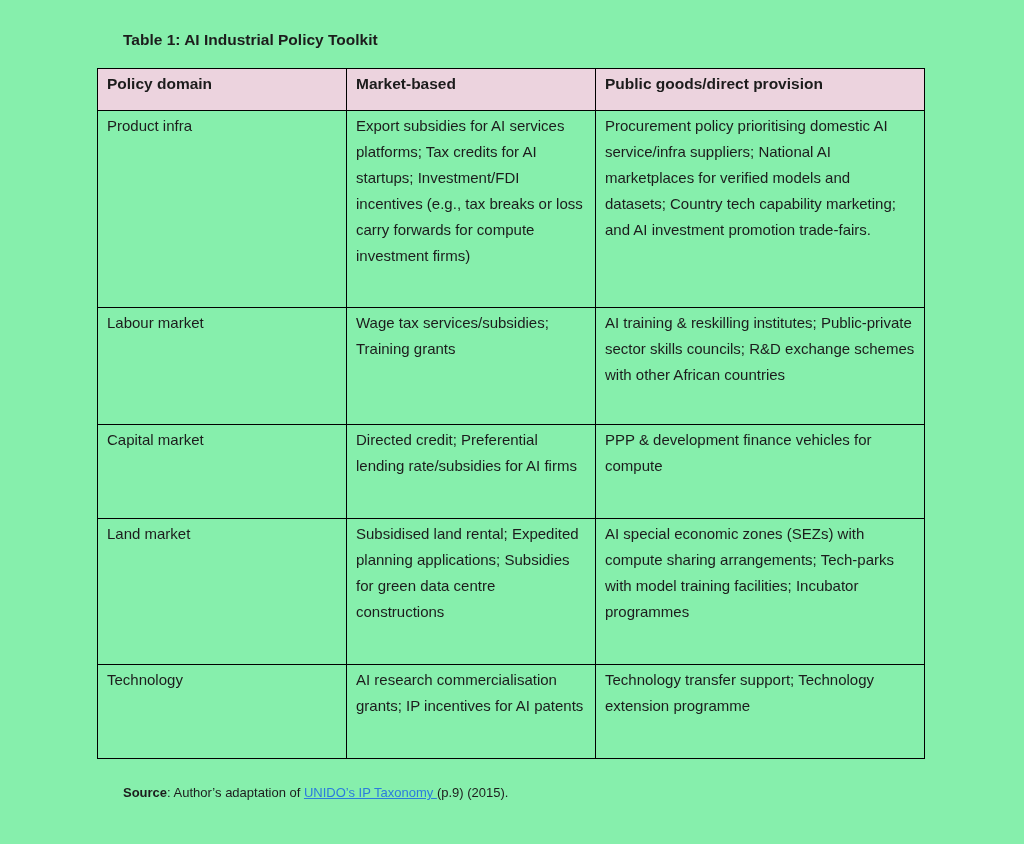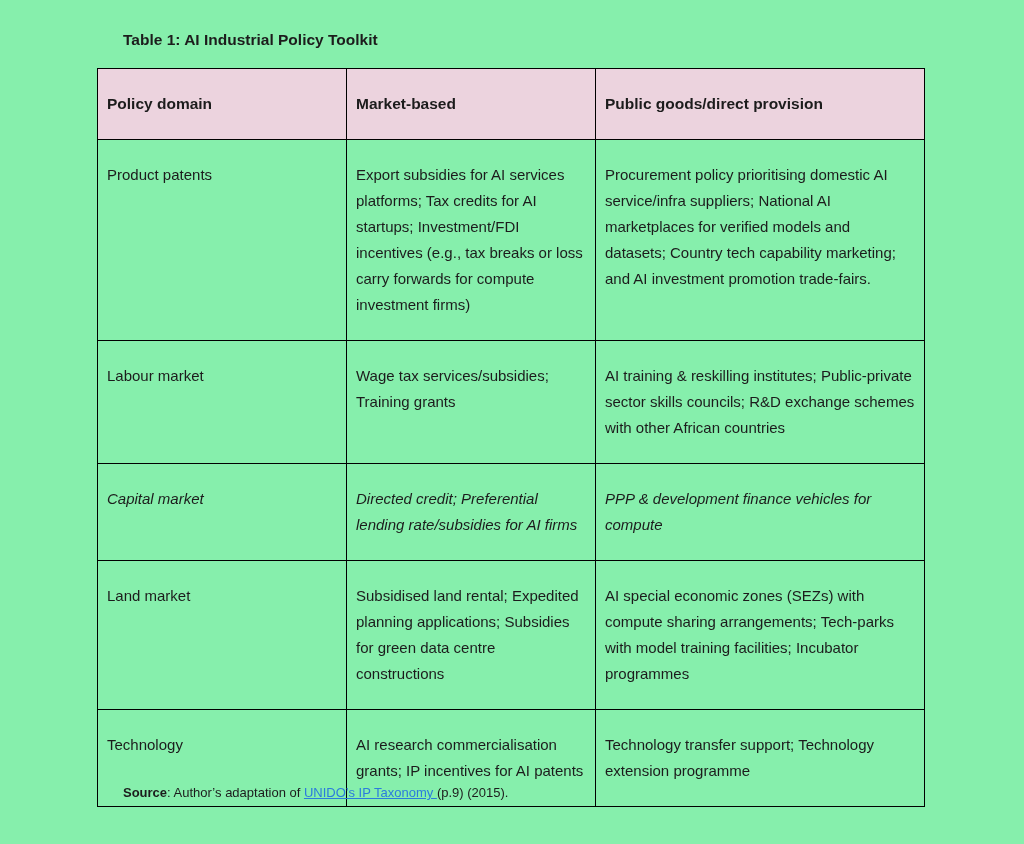--- a/index.html
+++ b/index.html
@@ -28,36 +28,36 @@
     top: 68px;
     width: 827px;
     border-collapse: collapse;
     table-layout: fixed;
     border: 1.5px solid #000000;
   }
   table.policy-table td, table.policy-table th {
     border: 1px solid #000000;
     vertical-align: top;
     text-align: left;
-    padding: 22px 9px;
+    padding: 2px 9px;
     font-size: 15px;
     line-height: 26px;
     font-weight: normal;
     color: #1c1c1c;
     overflow: hidden;
   }
   table.policy-table tr.header-row th {
     background: #ecd3de;
     font-weight: bold;
     font-size: 15.5px;
   }
   tr.header-row { height: 42px; }
   tr.row-0 { height: 197px; }
   tr.row-1 { height: 117px; }
-  tr.row-2 { height: 94px; font-style: italic; }
+  tr.row-2 { height: 94px; }
   tr.row-3 { height: 146px; }
   tr.row-4 { height: 94px; }
   .source-line {
     position: absolute;
     left: 123px;
     top: 780px;
     font-size: 13px;
     line-height: 26px;
     color: #1c1c1c;
     white-space: nowrap;
@@ -82,21 +82,21 @@
       <col style="width:249px">
       <col style="width:329px">
     </colgroup>
     <tbody>
       <tr class="header-row">
         <th>Policy domain</th>
         <th>Market-based</th>
         <th>Public goods/direct provision</th>
       </tr>
       <tr class="row-0">
-        <td>Product patents</td>
+        <td>Product infra</td>
         <td>Export subsidies for AI services platforms; Tax credits for AI startups; Investment/FDI incentives (e.g., tax breaks or loss carry forwards for compute investment firms)</td>
         <td>Procurement policy prioritising domestic AI service/infra suppliers; National AI marketplaces for verified models and datasets; Country tech capability marketing; and AI investment promotion trade-fairs.</td>
       </tr>
       <tr class="row-1">
         <td>Labour market</td>
         <td>Wage tax services/subsidies; Training grants</td>
         <td>AI training &amp; reskilling institutes; Public-private sector skills councils; R&amp;D exchange schemes with other African countries</td>
       </tr>
       <tr class="row-2">
         <td>Capital market</td>

